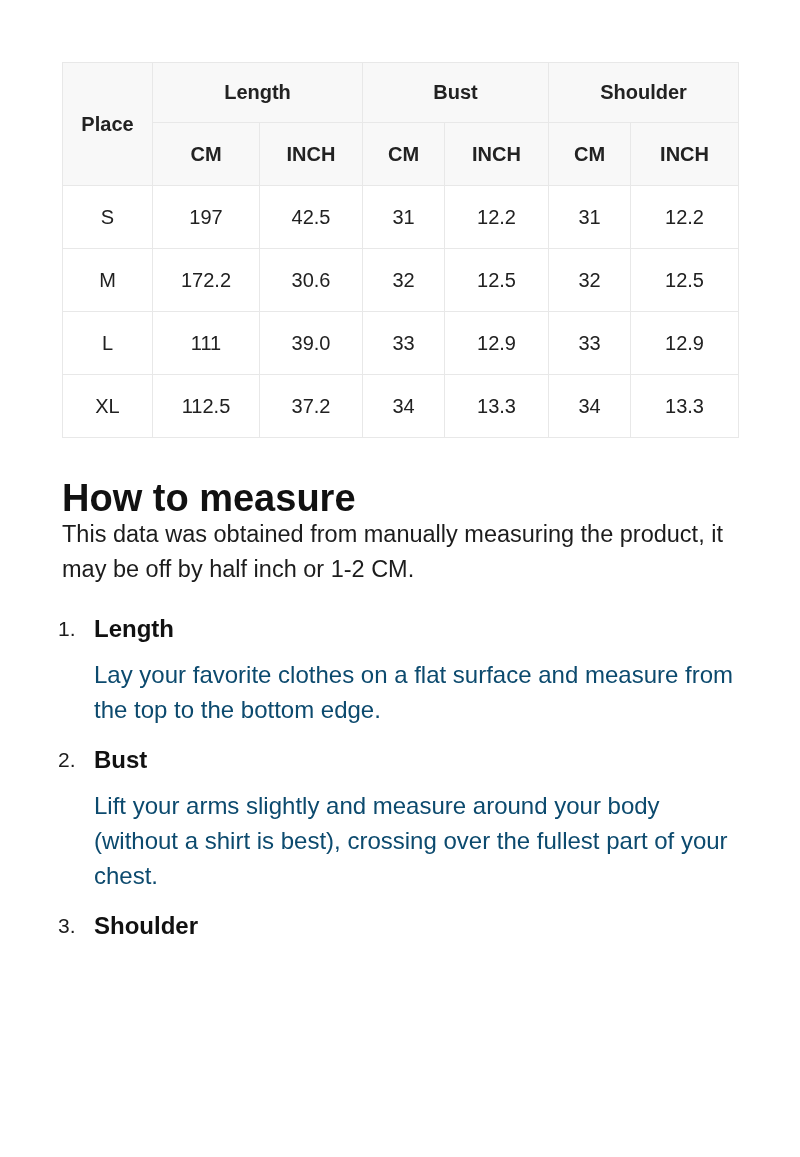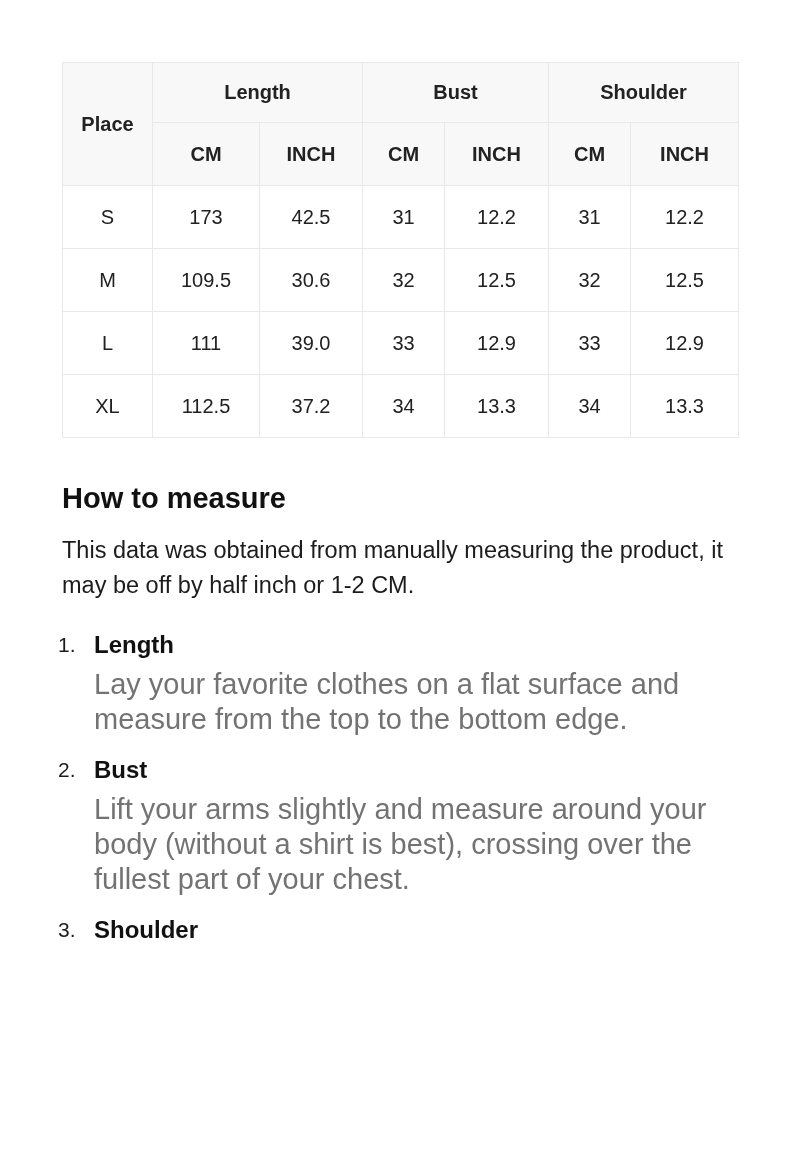--- a/index.html
+++ b/index.html
@@ -31,27 +31,27 @@
     font-weight: bold;
     color: #222;
   }
   tr.group-row th { height: 60px; }
   tr.unit-row th { height: 63px; }
   table.size-chart tbody td { height: 63px; background: #fff; }
 
   
   .howto-title {
     margin-top: 41px;
-    font-size: 29px;
+    font-size: 38px;
     font-weight: bold;
     line-height: 38px;
     color: #111;
   }
   .howto-intro {
-    margin-top: 16px;
+    margin-top: 0;
     font-size: 23.5px;
     line-height: 35px;
     max-width: 685px;
     color: #1c1c1c;
   }
   .steps { margin-top: 24px; margin-left: -4px; }
   .step {
     display: grid;
     grid-template-columns: 36px 1fr;
     margin-bottom: 15px;
@@ -62,25 +62,25 @@
     text-align: left;
     color: #1c1c1c;
   }
   .step-term {
     font-size: 24px;
     font-weight: bold;
     line-height: 36px;
     color: #111;
   }
   .step-desc {
-    margin-top: 4px;
-    font-size: 29px;
+    margin-top: 10px;
+    font-size: 24px;
     line-height: 35px;
     max-width: 655px;
-    color: #737373;
+    color: #0c4a6e;
   }
 </style>
 </head>
 <body>
 
 <div class="page">
 
   <table class="size-chart">
     <colgroup>
       <col style="width:90px">
@@ -103,30 +103,30 @@
         <th>INCH</th>
         <th>CM</th>
         <th>INCH</th>
         <th>CM</th>
         <th>INCH</th>
       </tr>
     </thead>
     <tbody>
       <tr>
         <td>S</td>
-        <td>173</td>
+        <td>197</td>
         <td>42.5</td>
         <td>31</td>
         <td>12.2</td>
         <td>31</td>
         <td>12.2</td>
       </tr>
       <tr>
         <td>M</td>
-        <td>109.5</td>
+        <td>172.2</td>
         <td>30.6</td>
         <td>32</td>
         <td>12.5</td>
         <td>32</td>
         <td>12.5</td>
       </tr>
       <tr>
         <td>L</td>
         <td>111</td>
         <td>39.0</td>

